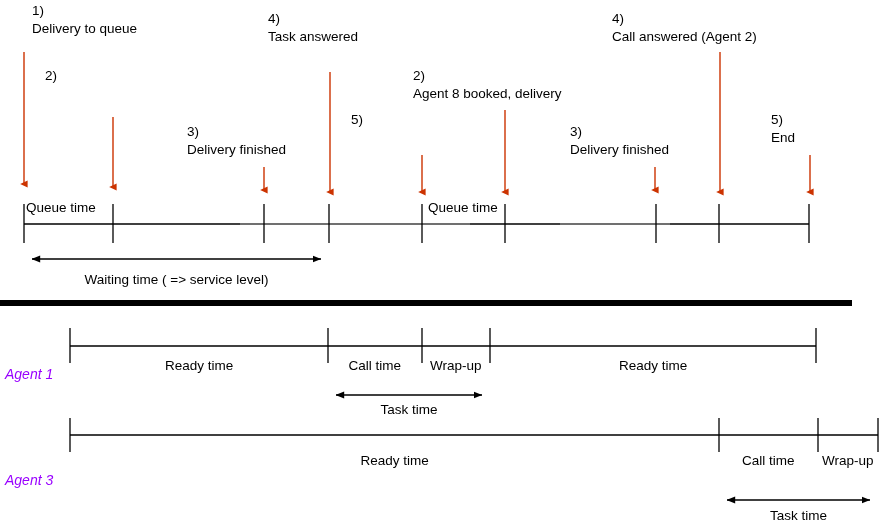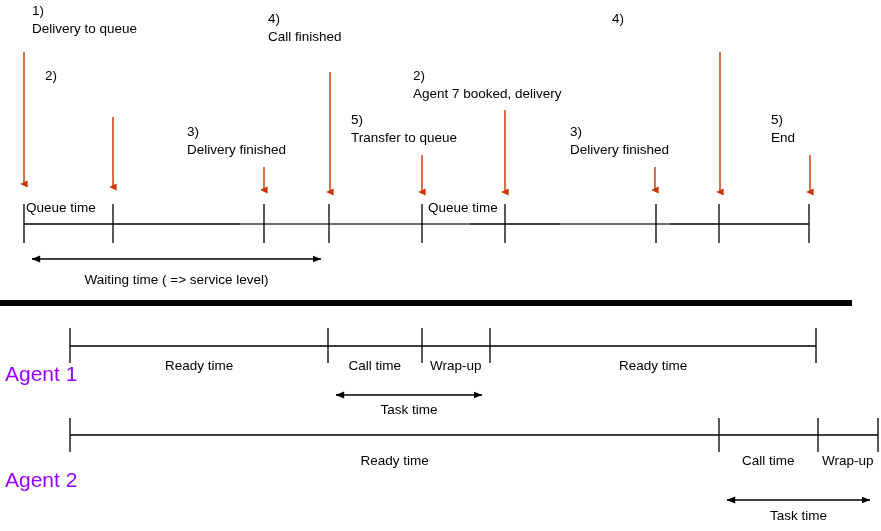--- a/index.html
+++ b/index.html
@@ -50,25 +50,26 @@
   .span-label {
     position: absolute;
     font-size: 13.5px;
     line-height: 15px;
     color: #000000;
     white-space: nowrap;
     text-align: right;
   }
   .agent-label {
     position: absolute;
-    font-size: 21px;
+    font-size: 14px;
     line-height: 24px;
     color: #9900ff;
     white-space: nowrap;
     font-family: "Liberation Sans", sans-serif;
+    font-style: italic;
   }
 </style>
 </head>
 <body>
 
 <div id="diagram-root">
 
   <svg id="vector-layer" width="881" height="531" viewBox="0 0 881 531">
     <defs>
       <marker id="ah-red" markerWidth="9" markerHeight="9" refX="4.2" refY="4.2" orient="auto" markerUnits="userSpaceOnUse">
@@ -143,51 +144,51 @@
       </div>
       <div class="evt-label" style="left: 45px; top: 67px;">
         <span class="evt-num">2)</span>
       </div>
       <div class="evt-label" style="left: 187px; top: 123px;">
         <span class="evt-num">3)</span>
         <span class="evt-text">Delivery finished</span>
       </div>
       <div class="evt-label" style="left: 268px; top: 10px;">
         <span class="evt-num">4)</span>
-        <span class="evt-text">Call finished</span>
+        <span class="evt-text">Task answered</span>
       </div>
       <div class="evt-label" style="left: 351px; top: 111px;">
         <span class="evt-num">5)</span>
-        <span class="evt-text">Transfer to queue</span>
       </div>
       <div class="evt-label" style="left: 413px; top: 67px;">
         <span class="evt-num">2)</span>
-        <span class="evt-text">Agent 7 booked, delivery</span>
+        <span class="evt-text">Agent 8 booked, delivery</span>
       </div>
       <div class="evt-label" style="left: 570px; top: 123px;">
         <span class="evt-num">3)</span>
         <span class="evt-text">Delivery finished</span>
       </div>
       <div class="evt-label" style="left: 612px; top: 10px;">
         <span class="evt-num">4)</span>
+        <span class="evt-text">Call answered (Agent 2)</span>
       </div>
       <div class="evt-label" style="left: 771px; top: 111px;">
         <span class="evt-num">5)</span>
         <span class="evt-text">End</span>
       </div>
       <div class="seg-label" style="left: 26px; top: 200px;">Queue time</div>
       <div class="seg-label" style="left: 428px; top: 200px;">Queue time</div>
       <div class="span-label" style="left: 84.5px; top: 272px;">Waiting time ( =&gt; service level)</div>
       <div class="seg-label" style="left: 165px; top: 358px;">Ready time</div>
       <div class="seg-label" style="left: 348.5px; top: 358px;">Call time</div>
       <div class="seg-label" style="left: 430px; top: 358px;">Wrap-up</div>
       <div class="seg-label" style="left: 619px; top: 358px;">Ready time</div>
       <div class="span-label" style="left: 380.5px; top: 402px;">Task time</div>
       <div class="seg-label" style="left: 360.5px; top: 453px;">Ready time</div>
       <div class="seg-label" style="left: 742px; top: 453px;">Call time</div>
       <div class="seg-label" style="left: 822px; top: 453px;">Wrap-up</div>
       <div class="span-label" style="left: 770px; top: 508px;">Task time</div>
     </div>
 
   <div class="agent-label" id="agent1-name" style="left: 5px; top: 362px;">Agent 1</div>
-  <div class="agent-label" id="agent2-name" style="left: 5px; top: 468px;">Agent 2</div>
+  <div class="agent-label" id="agent2-name" style="left: 5px; top: 468px;">Agent 3</div>
 
 </div>
 
 </body></html>

